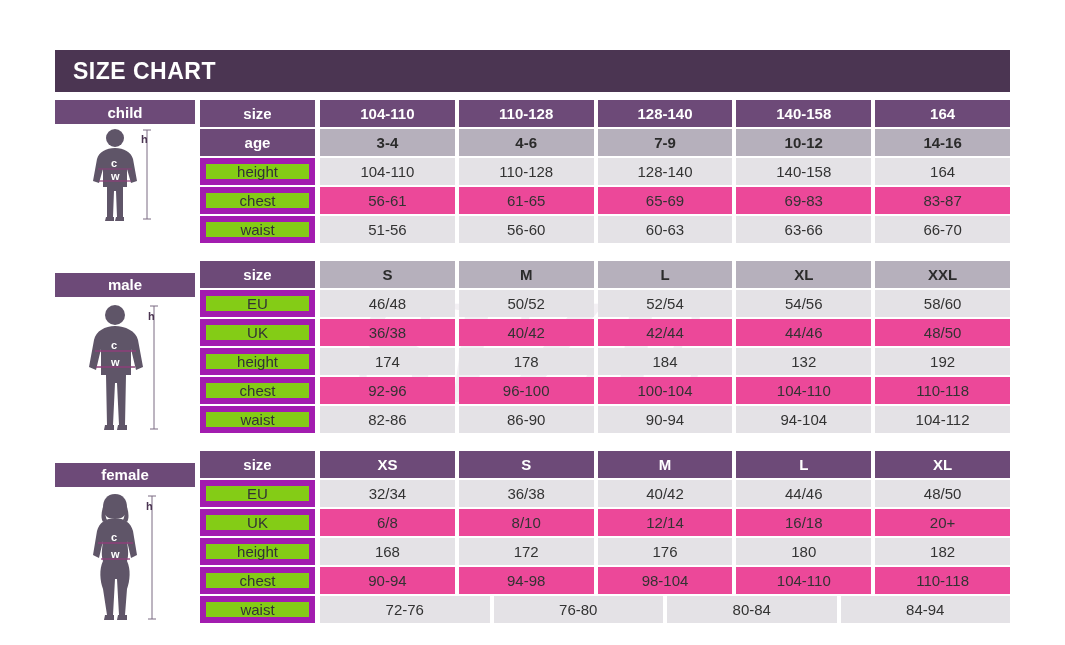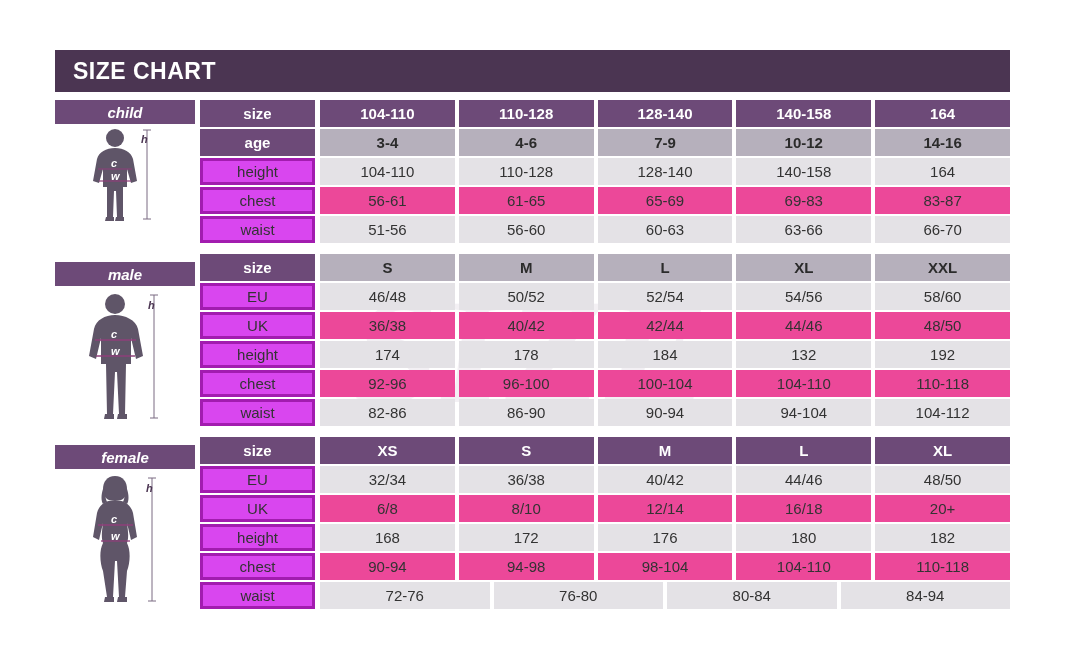--- a/index.html
+++ b/index.html
@@ -63,21 +63,20 @@
   }
   .section + .section {
     margin-top: 3px;
     align-items: center;
   }
 
   .fig-col {
     width: 140px;
     flex: 0 0 140px;
     margin-right: 5px;
-    font-style: italic;
   }
   .fig-head {
     height: 24px;
     background: #6d4a78;
     color: #ffffff;
     font-size: 15px;
     font-weight: bold;
     display: flex;
     align-items: center;
     justify-content: center;
@@ -94,40 +93,40 @@
   .rows-col {
     flex: 1 1 auto;
     display: flex;
     flex-direction: column;
   }
   .row {
     display: flex;
     height: 27px;
     margin-bottom: 2px;
   }
-  .row:last-child { margin-bottom: 8px; border-radius: 10px; }
+  .row:last-child { margin-bottom: 15px; border-radius: 10px; }
 
   .label-cell {
     width: 115px;
     flex: 0 0 115px;
     margin-right: 5px;
     display: flex;
     align-items: center;
     justify-content: center;
     font-size: 15px;
     box-sizing: border-box;
   }
   .label-cell.hdr {
     background: #6d4a78;
     color: #ffffff;
     font-weight: bold;
   }
   .label-cell.plain {
-    background: #d946ef;
-    border: 3px solid #a21caf;
+    background: #84cc16;
+    border: 6px solid #a21caf;
     color: #333333;
   }
 
   .val-cell {
     flex: 1 1 0;
     margin-right: 4px;
     display: flex;
     align-items: center;
     justify-content: center;
     font-size: 15px;

